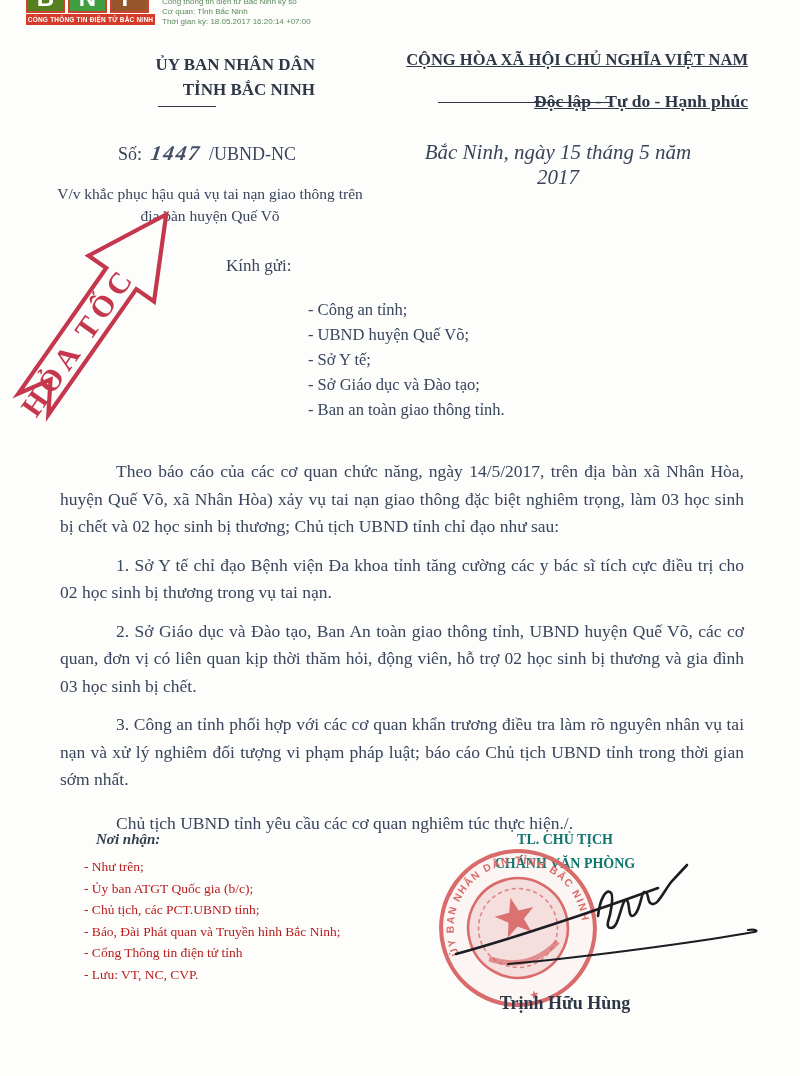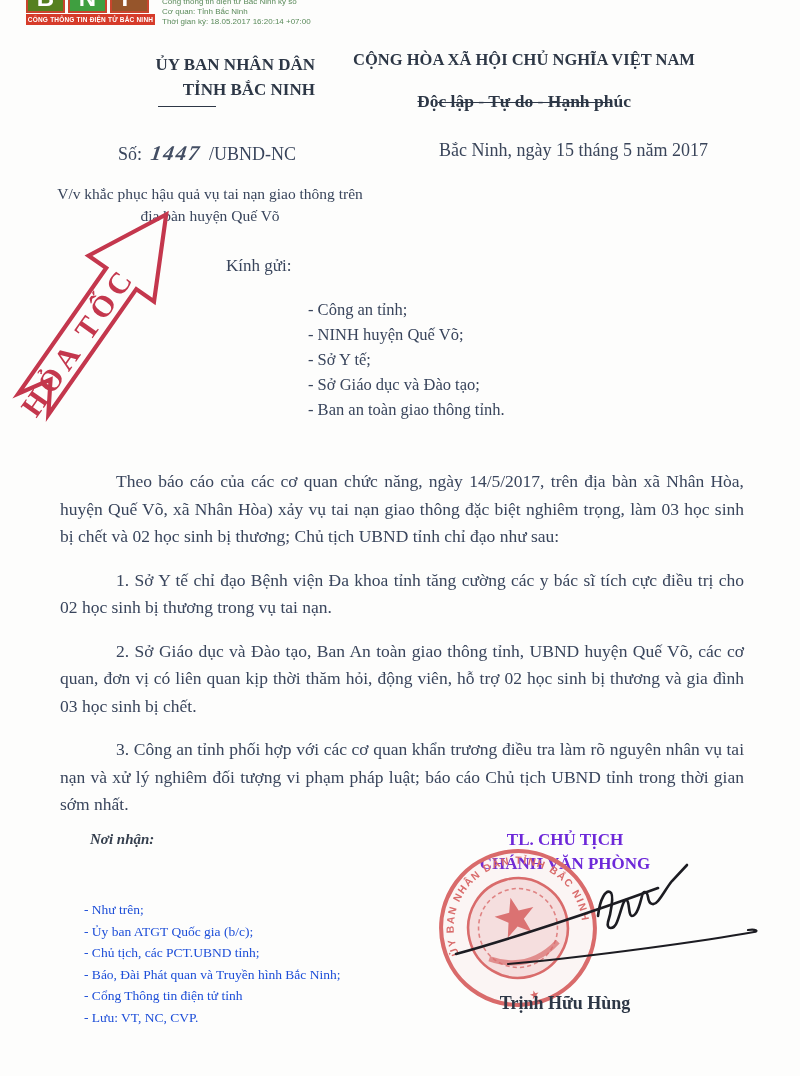--- a/index.html
+++ b/index.html
@@ -21,48 +21,48 @@
   .logo-box.p{background:#96552b;}
   .logo-banner{margin-top:1px;width:127px;background:#d63b2a;color:#fff;
     font-family:"Liberation Sans",sans-serif;font-weight:bold;font-size:6.5px;
     text-align:center;padding:2px 1px;letter-spacing:.2px;}
   .digi-sign{left:162px;top:-3px;width:230px;font-family:"Liberation Sans",sans-serif;
     font-size:8px;line-height:10px;color:#5a8a5a;}
   
   .issuer{left:60px;top:52px;width:255px;text-align:right;font-weight:bold;
     font-size:17px;line-height:25px;color:#2d3746;}
   .issuer-rule{left:158px;top:106px;width:58px;border-top:1.5px solid #2d3746;}
-  .national{left:300px;top:50px;width:448px;text-align:center;color:#2d3746;}
+  .national{left:300px;top:50px;width:448px;text-align:right;color:#2d3746;text-decoration:underline;}
   .national .l1{font-weight:bold;font-size:16.5px;}
   .national .l2{font-weight:bold;font-size:17.5px;margin-top:21px;}
   .national-rule{left:438px;top:102px;width:172px;border-top:1.5px solid #2d3746;}
   .doc-number{left:118px;top:141px;font-size:18px;color:#39455c;}
   .doc-number .hand{font-style:italic;font-size:21px;letter-spacing:2px;font-weight:bold;
     color:#434e63;transform:skewX(-8deg);display:inline-block;padding:0 4px;}
-  .place-date{left:408px;top:140px;width:300px;text-align:right;
-    font-size:18px;color:#3a455a;}
+  .place-date{left:408px;top:140px;width:300px;text-align:center;
+    font-style:italic;font-size:21px;color:#3a455a;}
   .subject{left:55px;top:183px;width:310px;text-align:center;font-size:15.5px;
     line-height:22px;color:#39455c;}
   
   .stamp{left:30px;top:252px;width:250px;height:110px;
     transform:rotate(-55deg);transform-origin:40% 100%;}
   
   .kinh-gui{left:226px;top:256px;font-size:17px;color:#39455c;}
   .recipient-list{left:308px;top:281px;font-size:16.5px;line-height:25px;color:#39455c;margin-top:16px;}
   
   .body-text{left:60px;top:452px;width:684px;font-size:17.5px;line-height:27.5px;
     text-align:justify;color:#39455c;}
-  .body-text p{margin:16px 0 11px 0;text-indent:56px;}
+  .body-text p{margin:6px 0 11px 0;text-indent:56px;}
   .body-text p.closing{margin-top:16px;text-align:left;}
   
-  .noi-nhan-label{left:90px;top:831px;font-weight:bold;font-style:italic;
+  .noi-nhan-label{left:96px;top:831px;font-weight:bold;font-style:italic;
     font-size:15px;color:#353f4e;}
-  .noi-nhan-list{left:84px;top:856px;font-size:13.5px;line-height:21.5px;color:#1d4ed8;margin-top:43px;}
+  .noi-nhan-list{left:84px;top:856px;font-size:13.5px;line-height:21.5px;color:#b91c1c;}
   .signer-title{left:440px;top:828px;width:250px;text-align:center;font-weight:bold;
-    font-size:17px;line-height:24px;color:#6d28d9;}
+    font-size:14px;line-height:24px;color:#0f766e;}
   .seal{left:437px;top:847px;width:162px;height:162px;transform:rotate(-14deg);}
   .signature{left:448px;top:852px;width:320px;height:130px;}
   .signer-name{left:455px;top:993px;width:220px;text-align:center;font-weight:bold;
     font-size:18px;color:#2d3746;}
 </style>
 </head>
 <body>
 
 <div class="abs logo-wrap">
   <div class="logo-boxes">
@@ -103,31 +103,32 @@
 <div class="abs stamp">
   <svg width="250" height="110" viewBox="0 0 300 120">
     <polygon points="12,38 196,38 196,12 290,60 196,108 196,82 12,82 48,60" fill="none" stroke="#c4374d" stroke-width="5" stroke-linejoin="miter"></polygon>
     <text x="104" y="73" text-anchor="middle" font-family="Liberation Serif, serif" font-weight="bold" font-size="36" letter-spacing="6" fill="#c4374d">HỎA TỐC</text>
   </svg>
 </div>
 
 <div class="abs kinh-gui">Kính gửi:</div>
 <div class="abs recipient-list">
   <div>- Công an tỉnh;</div>
-  <div>- NINH huyện Quế Võ;</div>
+  <div>- UBND huyện Quế Võ;</div>
   <div>- Sở Y tế;</div>
   <div>- Sở Giáo dục và Đào tạo;</div>
   <div>- Ban an toàn giao thông tỉnh.</div>
 </div>
 
 <div class="abs body-text">
   <p>Theo báo cáo của các cơ quan chức năng, ngày 14/5/2017, trên địa bàn xã Nhân Hòa, huyện Quế Võ, xã Nhân Hòa) xảy vụ tai nạn giao thông đặc biệt nghiêm trọng, làm 03 học sinh bị chết và 02 học sinh bị thương; Chủ tịch UBND tỉnh chỉ đạo như sau:</p>
   <p>1. Sở Y tế chỉ đạo Bệnh viện Đa khoa tỉnh tăng cường các y bác sĩ tích cực điều trị cho 02 học sinh bị thương trong vụ tai nạn.</p>
   <p>2. Sở Giáo dục và Đào tạo, Ban An toàn giao thông tỉnh, UBND huyện Quế Võ, các cơ quan, đơn vị có liên quan kịp thời thăm hỏi, động viên, hỗ trợ 02 học sinh bị thương và gia đình 03 học sinh bị chết.</p>
   <p>3. Công an tỉnh phối hợp với các cơ quan khẩn trương điều tra làm rõ nguyên nhân vụ tai nạn và xử lý nghiêm đối tượng vi phạm pháp luật; báo cáo Chủ tịch UBND tỉnh trong thời gian sớm nhất.</p>
+  <p class="closing">Chủ tịch UBND tỉnh yêu cầu các cơ quan nghiêm túc thực hiện./.</p>
 </div>
 
 <div class="abs noi-nhan-label">Nơi nhận:</div>
 <div class="abs noi-nhan-list">
   <div>- Như trên;</div>
   <div>- Ủy ban ATGT Quốc gia (b/c);</div>
   <div>- Chủ tịch, các PCT.UBND tỉnh;</div>
   <div>- Báo, Đài Phát quan và Truyền hình Bắc Ninh;</div>
   <div>- Cổng Thông tin điện tử tỉnh</div>
   <div>- Lưu: VT, NC, CVP.</div>

